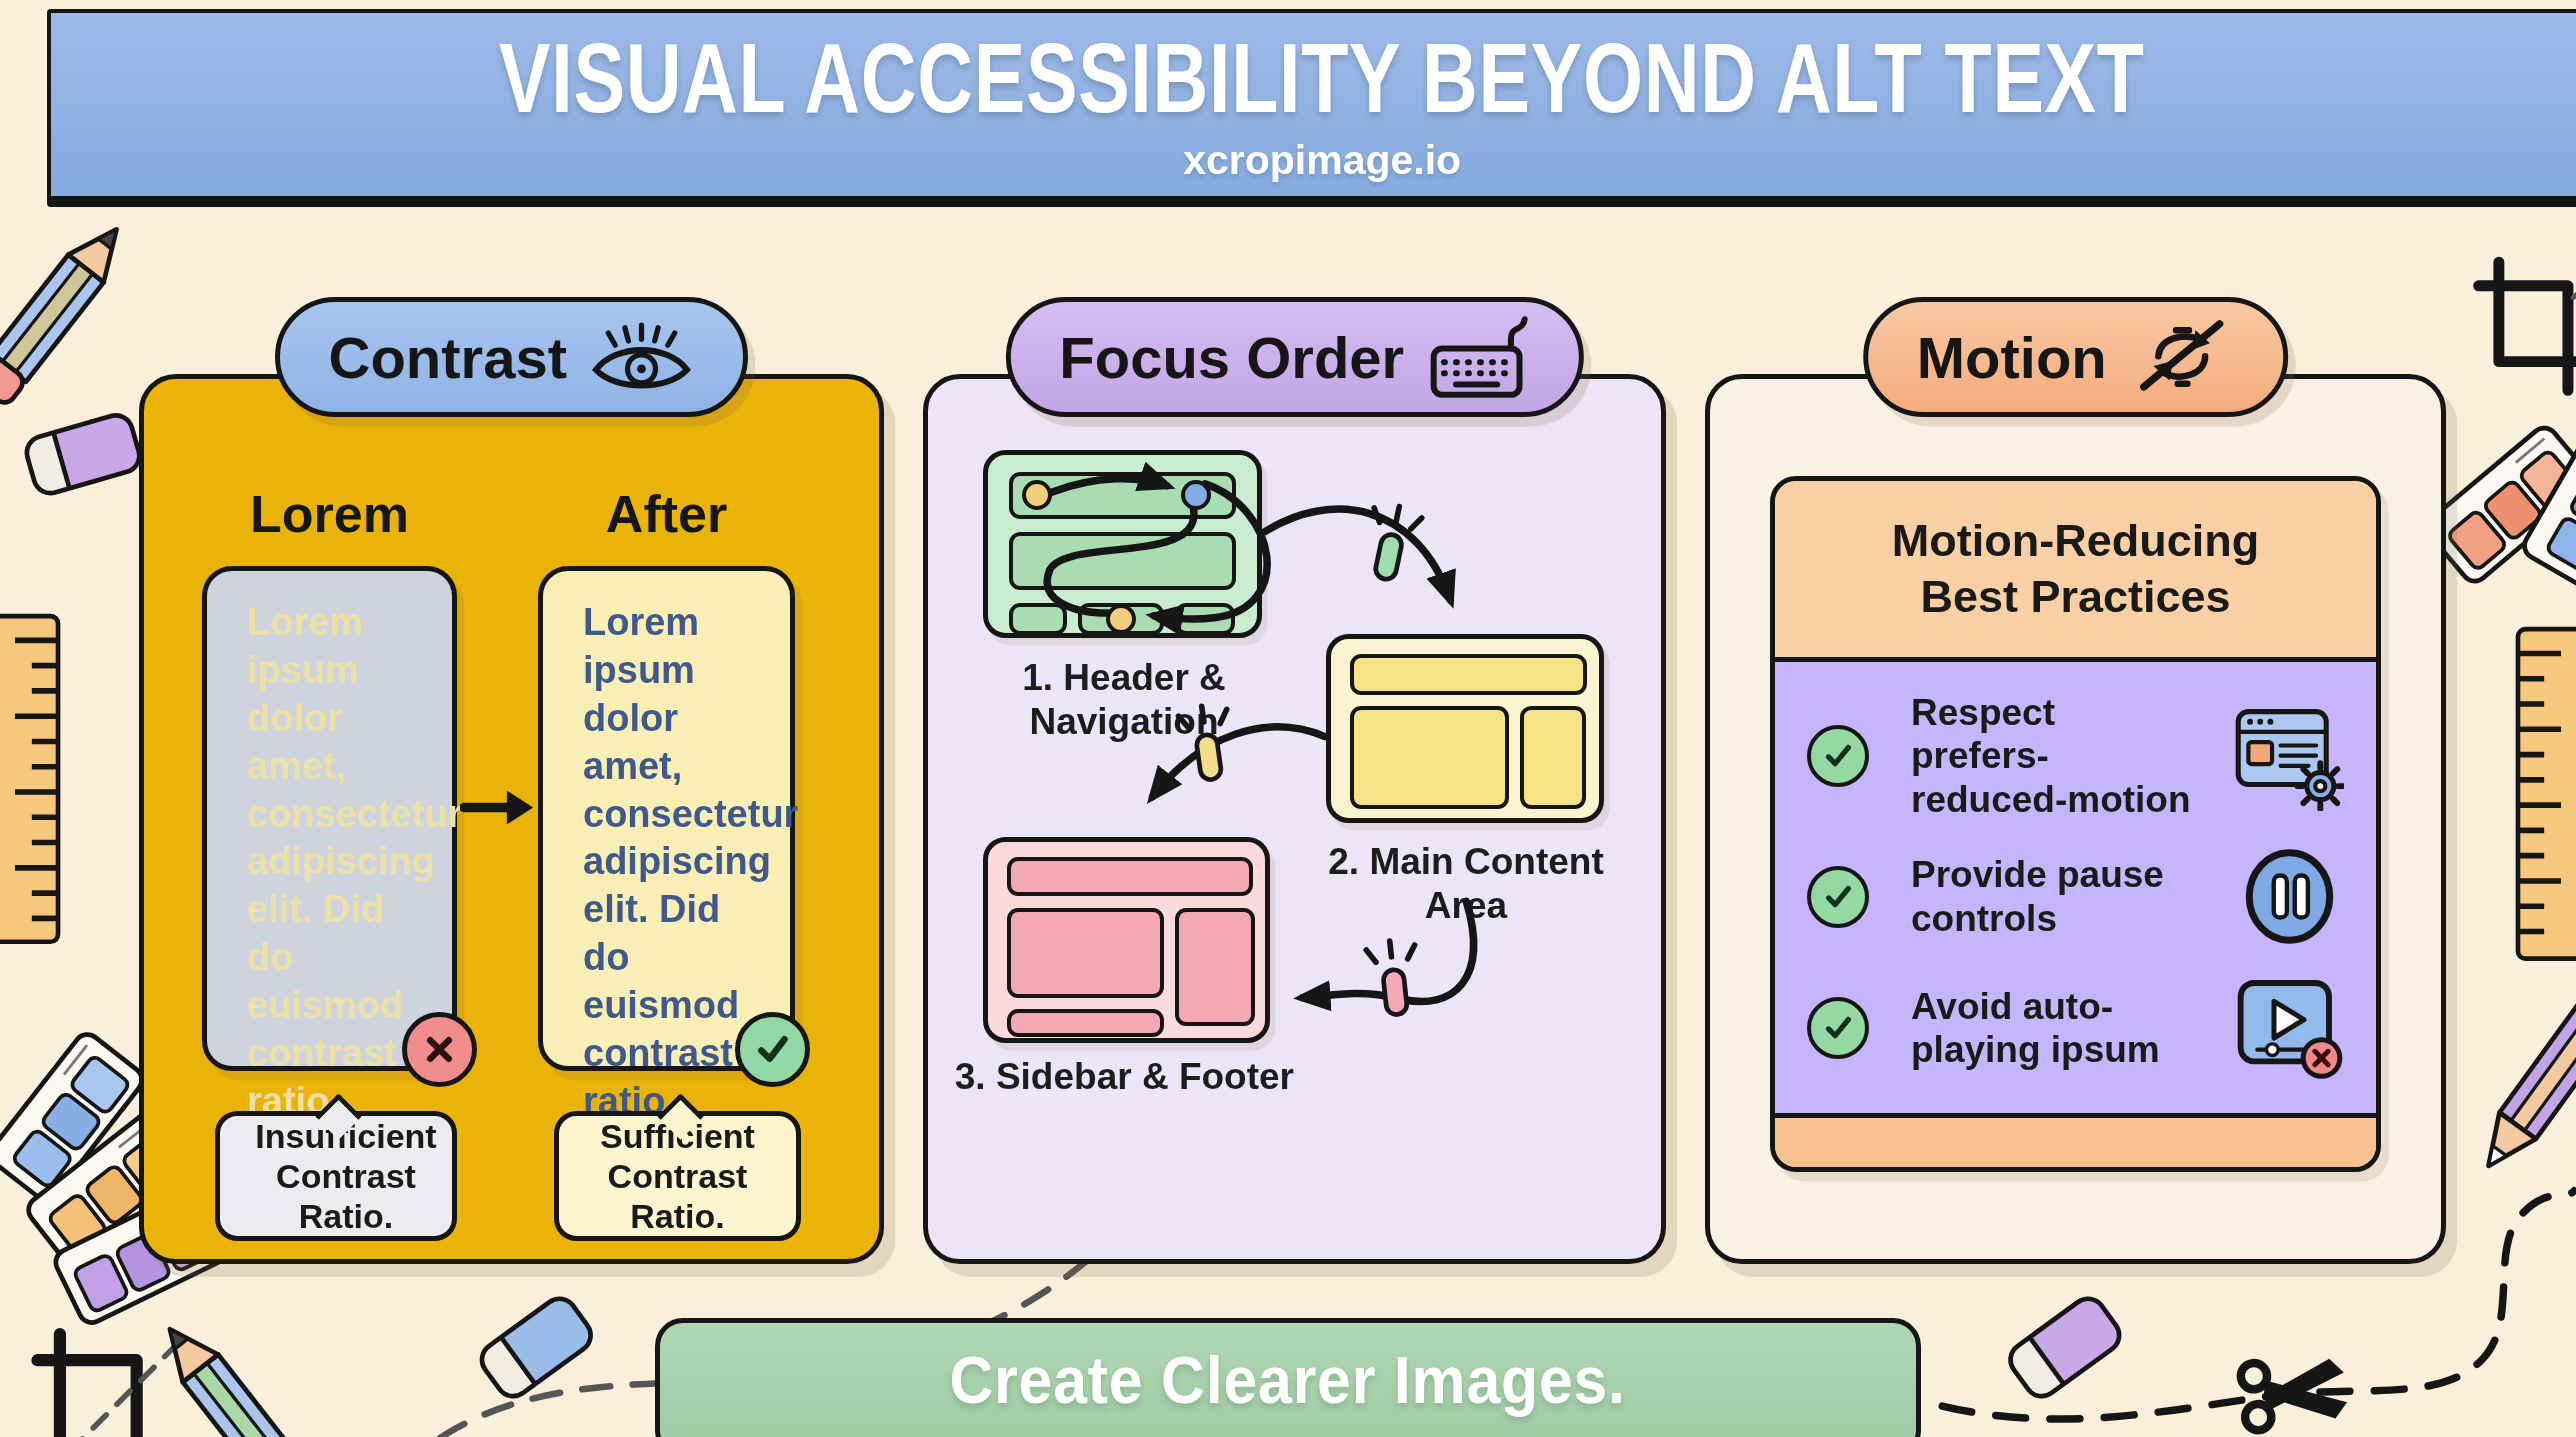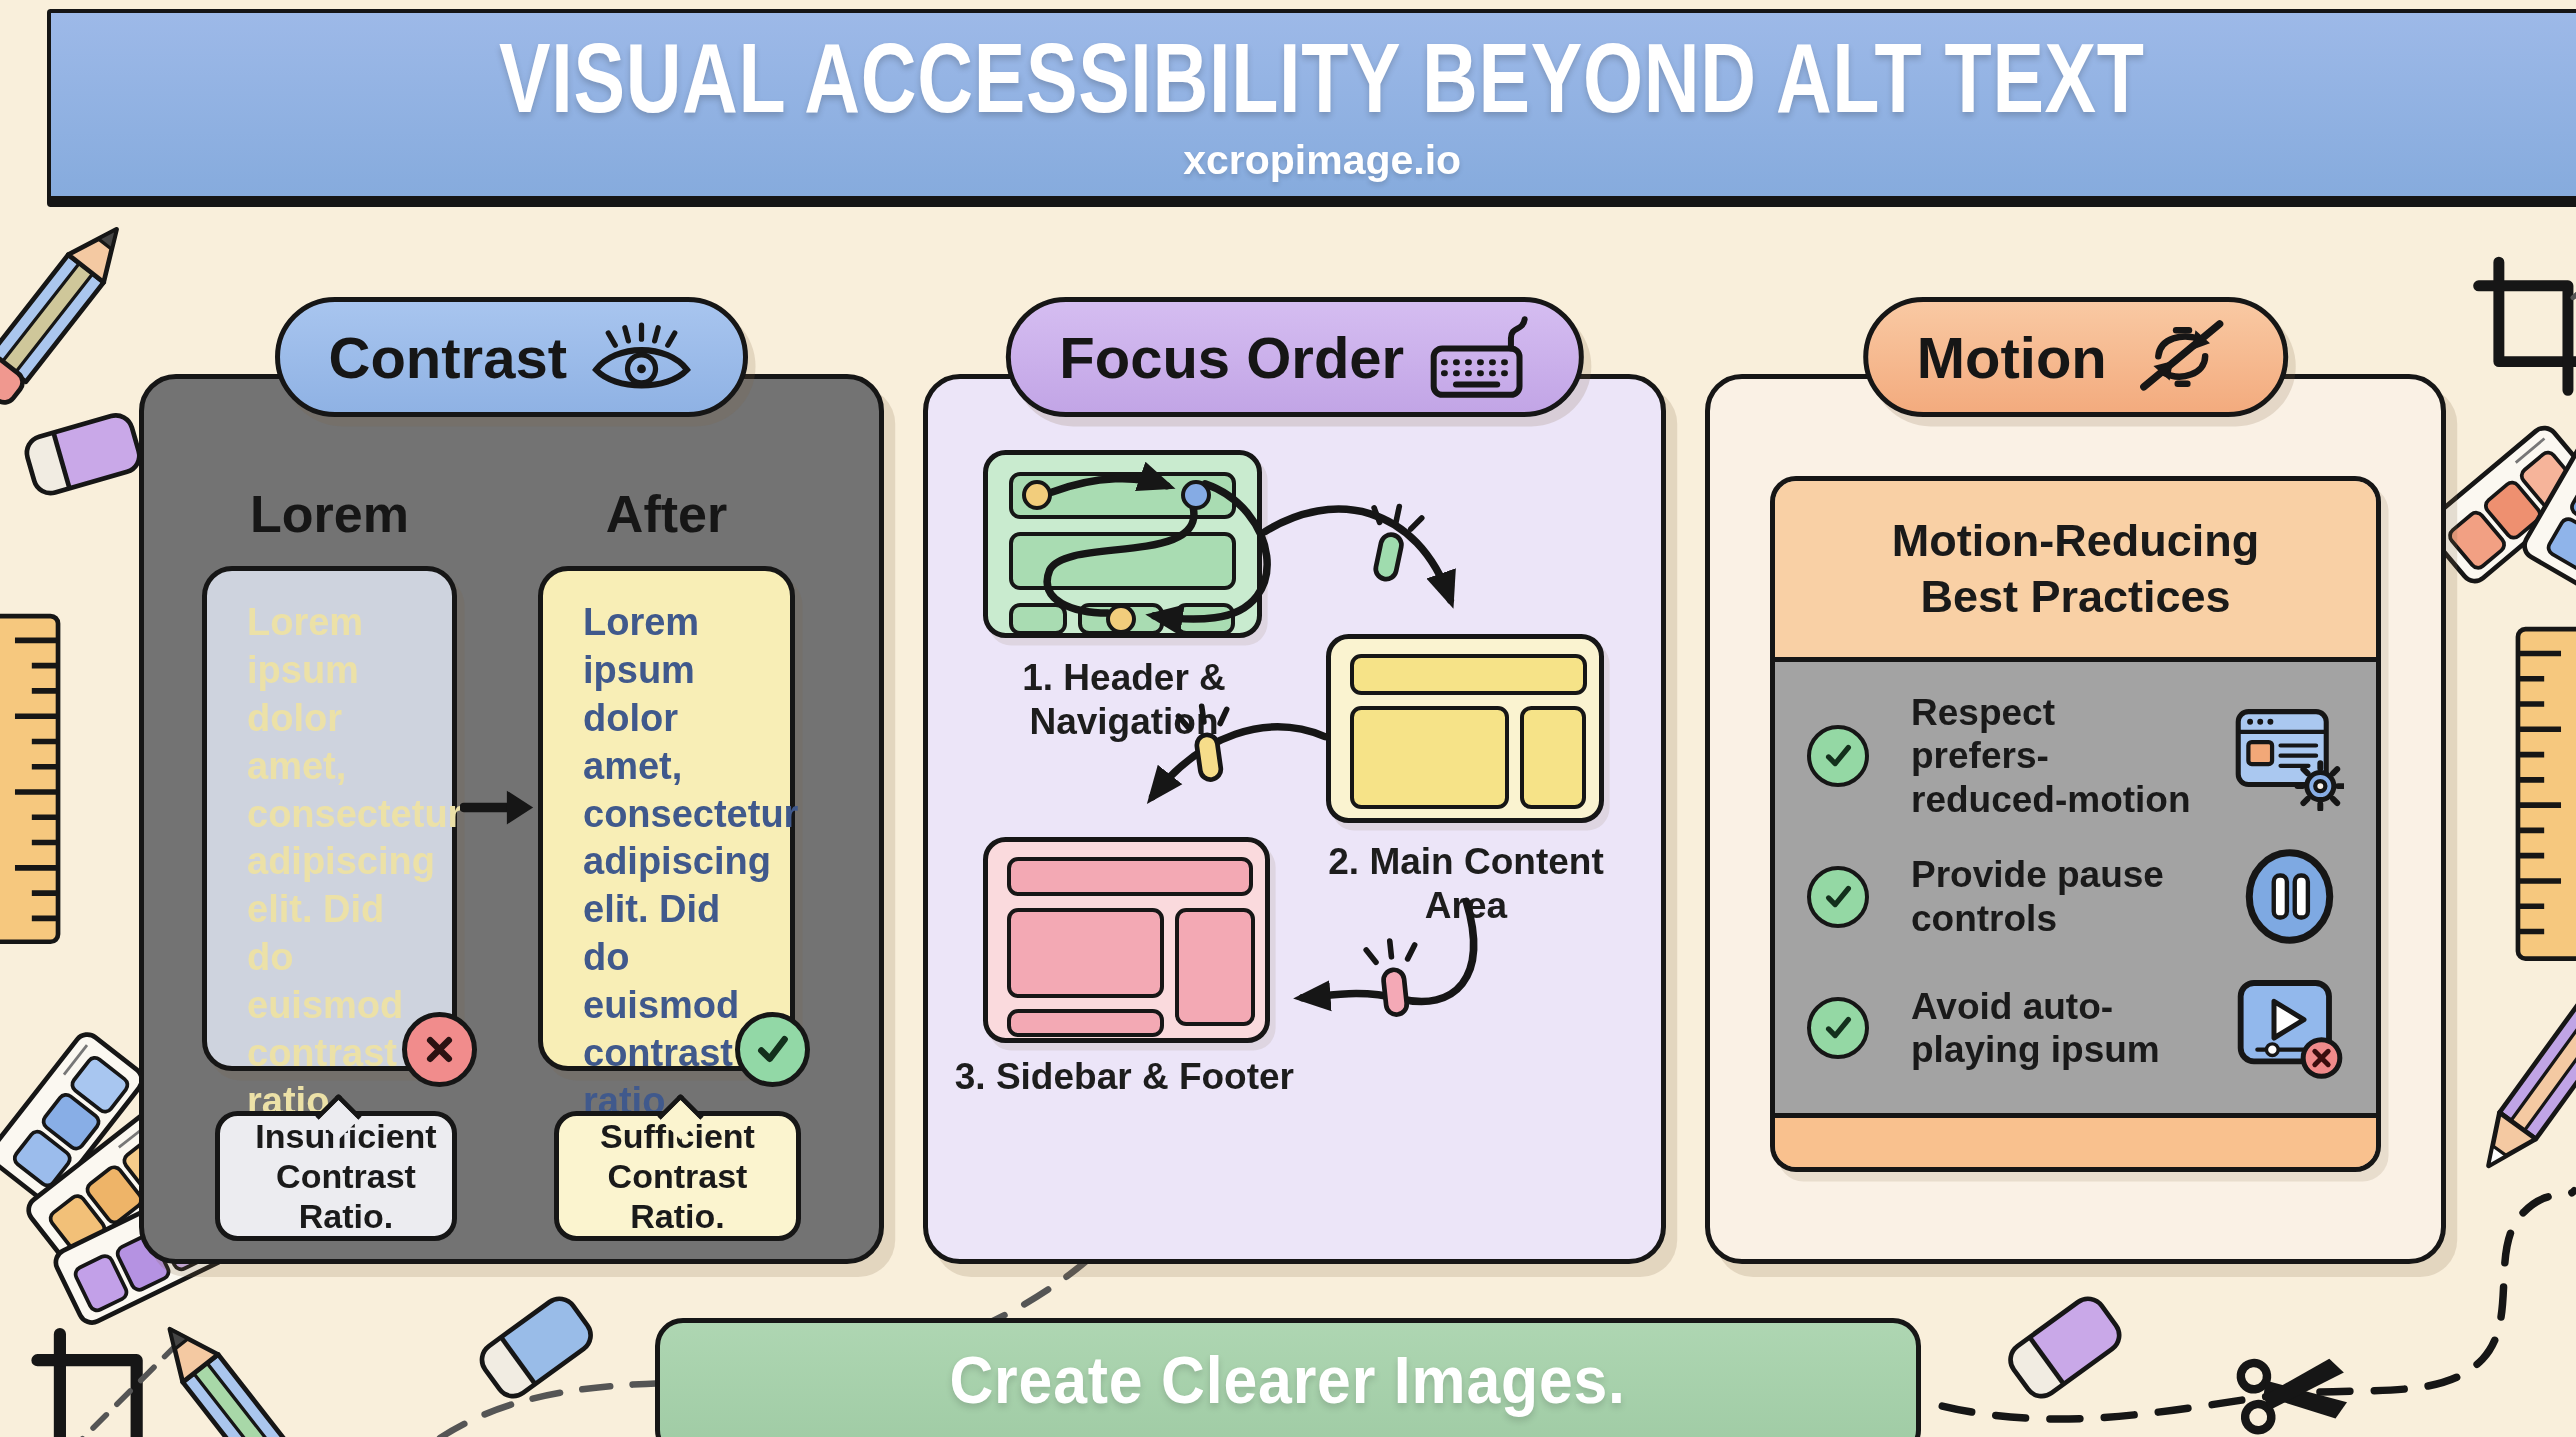--- a/index.html
+++ b/index.html
@@ -24,21 +24,21 @@
   .header-subtitle{
     margin-top:13px;font-size:41px;font-weight:bold;color:#ffffff;
     text-shadow:0 2.8px 5.6px rgba(0,0,0,0.15);line-height:1;
   }
   
   .panel{
     position:absolute;top:374px;height:880px;z-index:2;
     border:5.6px solid #161616;border-radius:37px;
     box-shadow:11.2px 13px 0 rgba(125,100,65,0.18);
   }
-  .panel-contrast{left:139px;width:735px;background:#737373;}
+  .panel-contrast{left:139px;width:735px;background:#eab308;}
   .panel-focus{left:923px;width:733px;background:#ece5f8;}
   .panel-motion{left:1705px;width:731px;background:#faf1e5;}
   .pill{
     position:absolute;top:-82px;left:50%;transform:translateX(-50%);
     height:110px;border:5.6px solid #161616;border-radius:60px;
     display:flex;align-items:center;gap:22.5px;padding:0 49px;
     font-size:58px;font-weight:bold;color:#161616;white-space:nowrap;
     box-shadow:7.5px 9.4px 0 rgba(125,100,65,0.18);
   }
   .pill-contrast{background:linear-gradient(180deg,#a8c5ef,#8fb2e4);}
@@ -88,21 +88,21 @@
   .wf-pink .blk{background:#f3a9b4;}
   .dot{position:absolute;width:30px;height:30px;border-radius:50%;border:4.7px solid #161616;box-sizing:border-box;z-index:3;}
   .dot-yellow{background:#f2cd7c;}
   .dot-blue{background:#85abe4;}
   .step-label{position:absolute;font-size:37px;font-weight:bold;text-align:center;
       white-space:pre-line;line-height:1.2;color:#1d1d1d;}
   .focus-arrows{position:absolute;left:0;top:0;z-index:2;pointer-events:none;}
   
   .motion-card{
     position:absolute;left:60px;top:97px;width:611px;height:696px;
-    border:5.6px solid #161616;border-radius:26px;background:#a3a3a3;
+    border:5.6px solid #161616;border-radius:26px;background:#c4b5fd;
     box-sizing:border-box;overflow:hidden;display:flex;flex-direction:column;
     box-shadow:7.5px 9.4px 0 rgba(125,100,65,0.14);
   }
   .motion-card-header{
     height:176px;flex:none;background:#f9d0a5;border-bottom:5.6px solid #161616;
     display:flex;align-items:center;justify-content:center;text-align:center;
     font-size:45px;font-weight:bold;white-space:pre-line;line-height:1.25;
   }
   .motion-card-body{flex:1;display:flex;flex-direction:column;justify-content:space-evenly;padding:5.6px 32px;}
   .motion-row{display:flex;align-items:center;gap:42px;}

